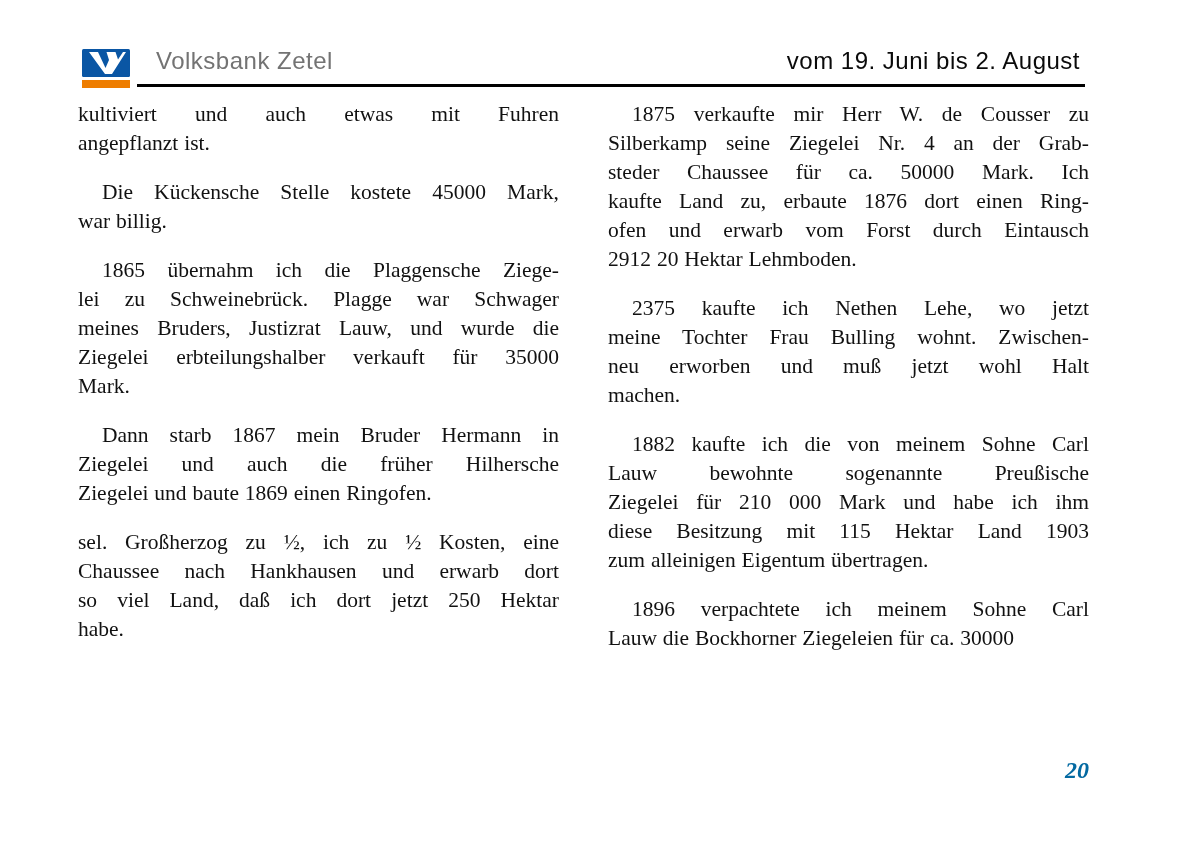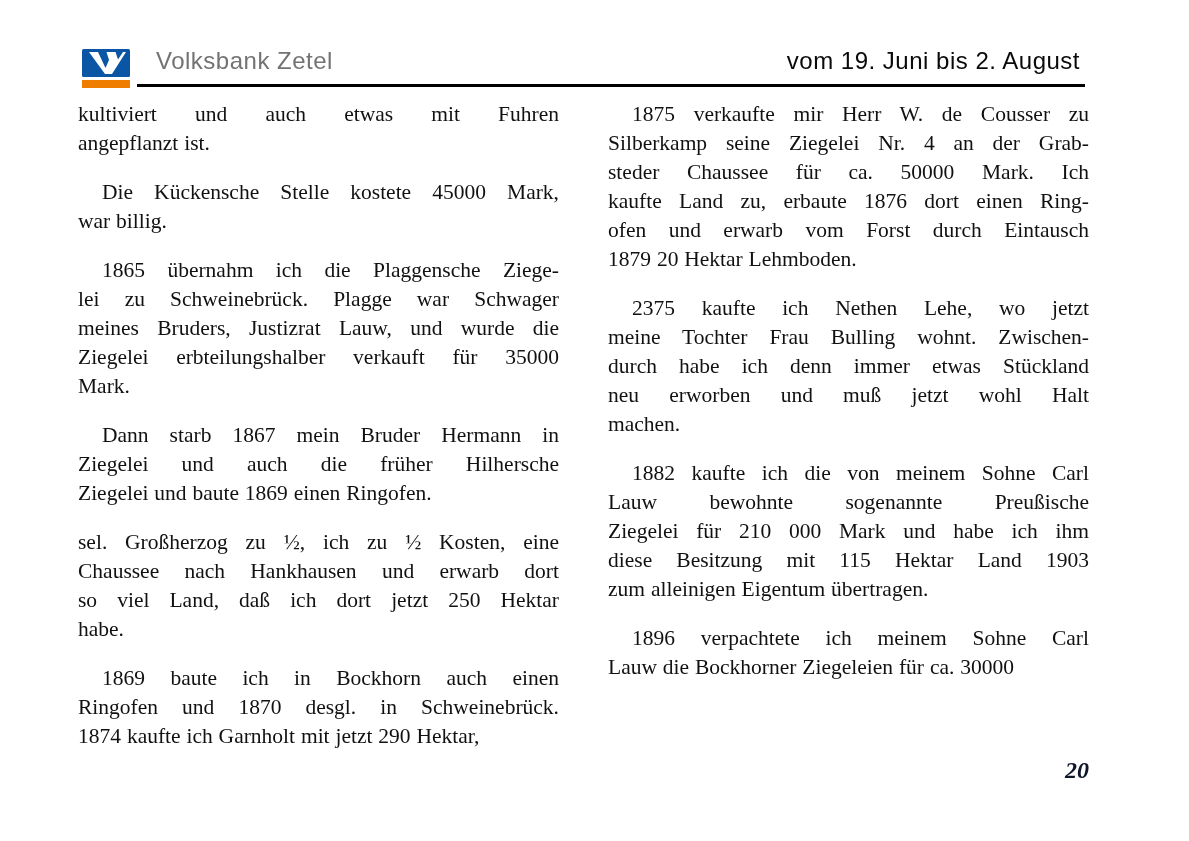--- a/index.html
+++ b/index.html
@@ -91,21 +91,21 @@
   .line.indent { text-indent: 24px; }
 
   
   .page-number {
     position: absolute;
     right: 100px;
     top: 757px;
     font-size: 24px;
     font-weight: bold;
     font-style: italic;
-    color: #0f172a;
+    color: #0369a1;
   }
 </style>
 </head>
 <body>
 
 <div class="header">
   <div class="logo">
     <div class="logo-blue">
       <svg viewBox="0 0 48 28" xmlns="http://www.w3.org/2000/svg">
         <rect x="0" y="0" width="48" height="28" rx="1.5" class="logo-blue-rect" fill="#0a56a4"></rect>
@@ -140,40 +140,34 @@
         <div class="line indent">Dann starb 1867 mein Bruder Hermann in</div>
         <div class="line">Ziegelei und auch die früher Hilhersche</div>
         <div class="line last">Ziegelei und baute 1869 einen Ringofen.</div>
       </div>
       <div class="paragraph">
         <div class="line">sel. Großherzog zu ½, ich zu ½ Kosten, eine</div>
         <div class="line">Chaussee nach Hankhausen und erwarb dort</div>
         <div class="line">so viel Land, daß ich dort jetzt 250 Hektar</div>
         <div class="line last">habe.</div>
       </div>
-      <div class="paragraph">
-        <div class="line indent">1869 baute ich in Bockhorn auch einen</div>
-        <div class="line">Ringofen und 1870 desgl. in Schweinebrück.</div>
-        <div class="line last">1874 kaufte ich Garnholt mit jetzt 290 Hektar,</div>
-      </div>
     </div>
   <div class="col-gap"></div>
   <div class="col">
       <div class="paragraph">
         <div class="line indent">1875 verkaufte mir Herr W. de Cousser zu</div>
         <div class="line">Silberkamp seine Ziegelei Nr. 4 an der Grab-</div>
         <div class="line">steder Chaussee für ca. 50000 Mark. Ich</div>
         <div class="line">kaufte Land zu, erbaute 1876 dort einen Ring-</div>
         <div class="line">ofen und erwarb vom Forst durch Eintausch</div>
-        <div class="line last">1879 20 Hektar Lehmboden.</div>
+        <div class="line last">2912 20 Hektar Lehmboden.</div>
       </div>
       <div class="paragraph">
         <div class="line indent">2375 kaufte ich Nethen Lehe, wo jetzt</div>
         <div class="line">meine Tochter Frau Bulling wohnt. Zwischen-</div>
-        <div class="line">durch habe ich denn immer etwas Stückland</div>
         <div class="line">neu erworben und muß jetzt wohl Halt</div>
         <div class="line last">machen.</div>
       </div>
       <div class="paragraph">
         <div class="line indent">1882 kaufte ich die von meinem Sohne Carl</div>
         <div class="line">Lauw bewohnte sogenannte Preußische</div>
         <div class="line">Ziegelei für 210 000 Mark und habe ich ihm</div>
         <div class="line">diese Besitzung mit 115 Hektar Land 1903</div>
         <div class="line last">zum alleinigen Eigentum übertragen.</div>
       </div>

